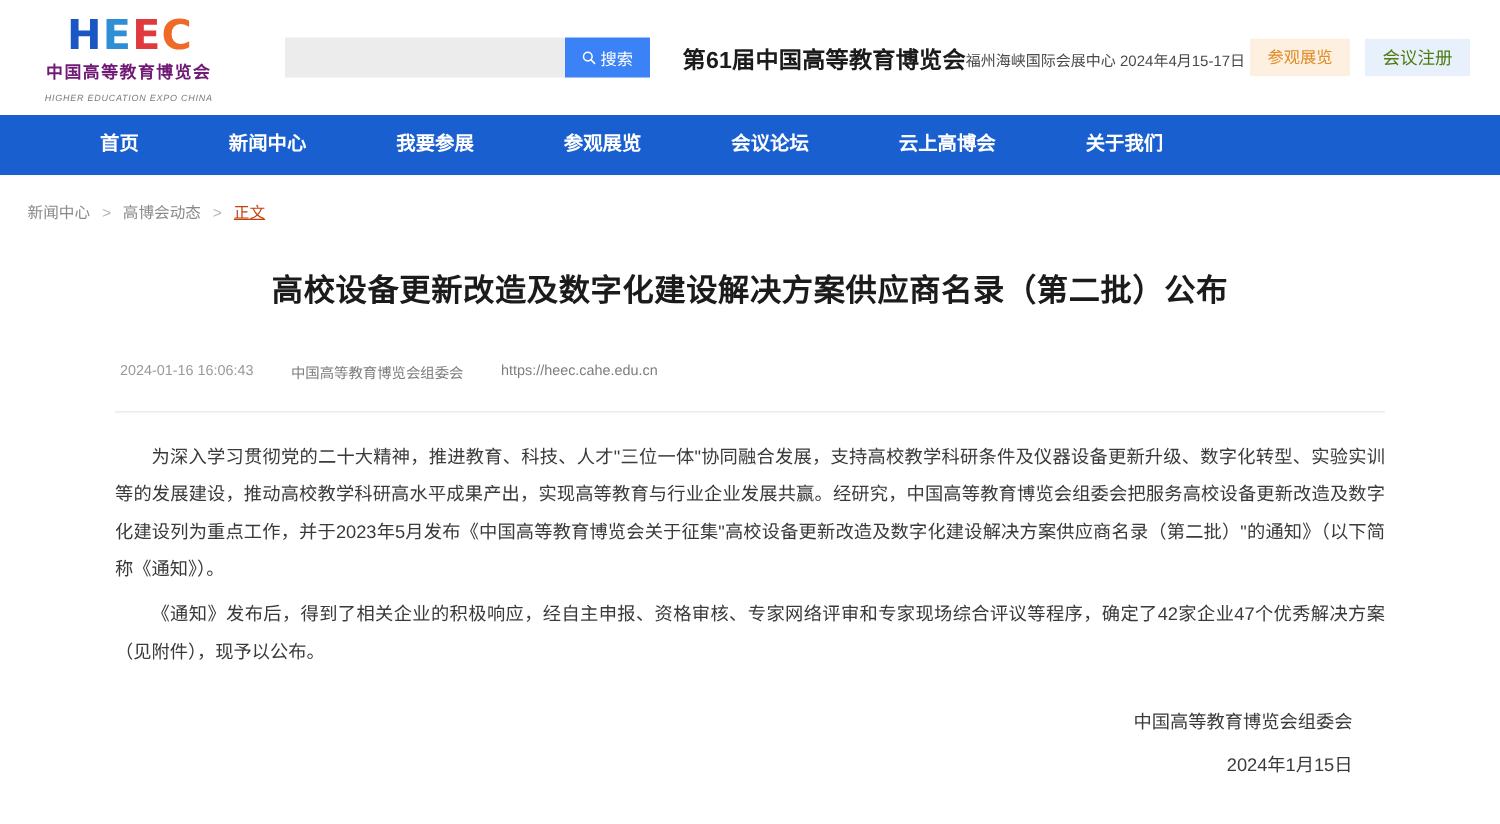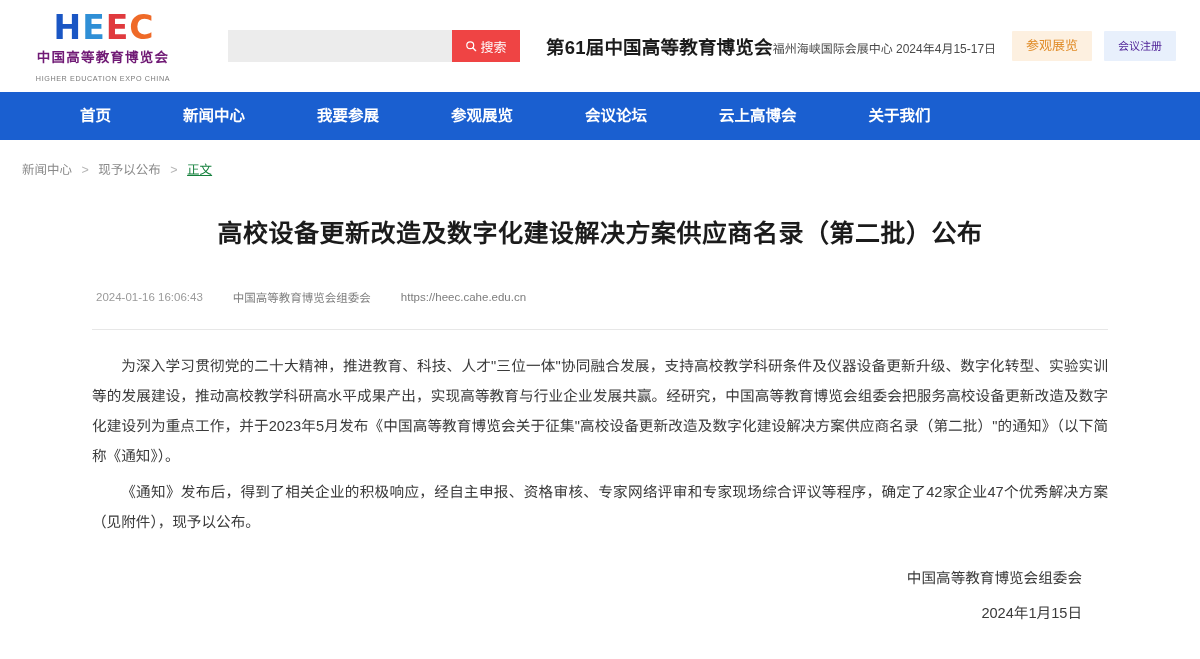--- a/index.html
+++ b/index.html
@@ -50,20 +50,21 @@
     color: #701a75;
     font-weight: 700;
     letter-spacing: 1.2px;
     margin-top: 3px;
   }
   .logo-en {
     font-size: 7.2px;
     color: #7a7a7a;
     letter-spacing: 0.6px;
     margin-top: 8px;
+    font-style: italic;
   }
 
   .search-wrap {
     margin-left: 40px;
     display: flex;
     align-items: center;
     height: 32px;
     width: 292px;
   }
   .search-input {
@@ -73,21 +74,21 @@
     outline: none;
     background: #ececec;
     padding: 0 10px;
     font-size: 13px;
     color: #555;
     font-family: "Liberation Sans", sans-serif;
   }
   .search-btn {
     width: 68px;
     height: 32px;
-    background: #ef4444;
+    background: #3b82f6;
     color: #fff;
     border: none;
     font-size: 13px;
     display: flex;
     align-items: center;
     justify-content: center;
     gap: 3px;
     cursor: pointer;
     font-family: "Liberation Sans", sans-serif;
   }
@@ -125,58 +126,59 @@
     font-size: 13px;
     padding: 0 14px;
     height: 30px;
     line-height: 30px;
     cursor: pointer;
     border-radius: 1px;
     font-family: "Liberation Sans", sans-serif;
   }
   .btn-register {
     background: #e8f0fc;
-    color: #4c1d95;
+    color: #4d7c0f;
     border: none;
-    font-size: 11px;
+    font-size: 14px;
     padding: 0 14px;
     height: 30px;
     line-height: 30px;
     cursor: pointer;
     border-radius: 1px;
     font-family: "Liberation Sans", sans-serif;
   }
 
   
   .nav {
     height: 48px;
     background: #1a5fd0;
     display: flex;
     align-items: center;
     padding-left: 44px;
+    font-family: Liberation Mono, monospace;
   }
   .nav-item {
     color: #ffffff;
     font-size: 15.5px;
     font-weight: 700;
     padding: 0 36px;
     line-height: 48px;
     cursor: pointer;
     white-space: nowrap;
   }
 
   
   .breadcrumb {
     padding: 19px 0 0 22px;
     font-size: 12.5px;
     color: #8a8a8a;
   }
   .breadcrumb a { color: #8a8a8a; text-decoration: none; cursor: pointer; }
   .breadcrumb .sep { margin: 0 6px; color: #b5b5b5; }
-  .breadcrumb .current { color: #15803d; text-decoration: underline; cursor: pointer; }
+  .breadcrumb .current { color: #c2410c; text-decoration: underline; cursor: pointer; }
 
   
   .article {
     margin: 0 auto;
     width: 1060px;
     padding: 0 22px;
   }
   .article-title {
     text-align: center;
     font-size: 25px;
@@ -278,21 +280,21 @@
   <div class="nav-item">我要参展</div>
   <div class="nav-item">参观展览</div>
   <div class="nav-item">会议论坛</div>
   <div class="nav-item">云上高博会</div>
   <div class="nav-item">关于我们</div>
 </div>
 
 <div class="breadcrumb">
   <a>新闻中心</a>
   <span class="sep">&gt;</span>
-  <a>现予以公布</a>
+  <a>高博会动态</a>
   <span class="sep">&gt;</span>
   <span class="current">正文</span>
 </div>
 
 <div class="article">
   <h1 class="article-title">高校设备更新改造及数字化建设解决方案供应商名录（第二批）公布</h1>
 
   <div class="meta-row">
     <span>2024-01-16 16:06:43</span>
     <span class="meta-source">中国高等教育博览会组委会</span>

